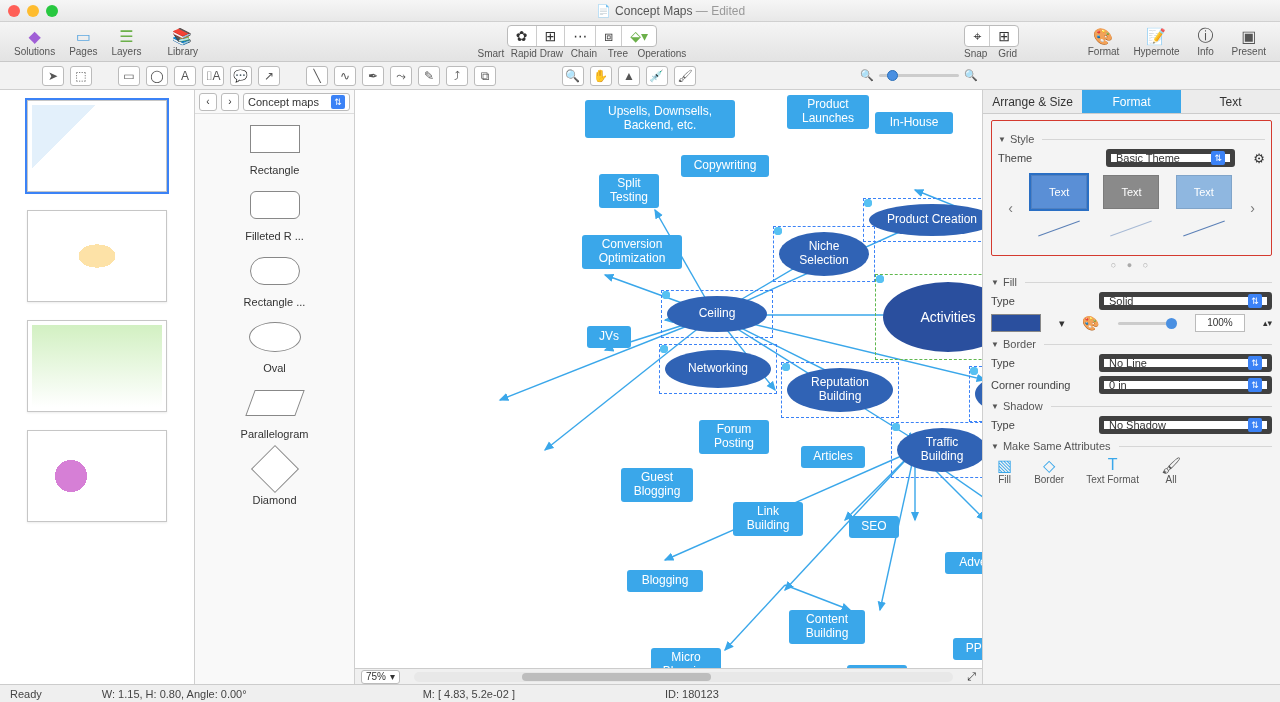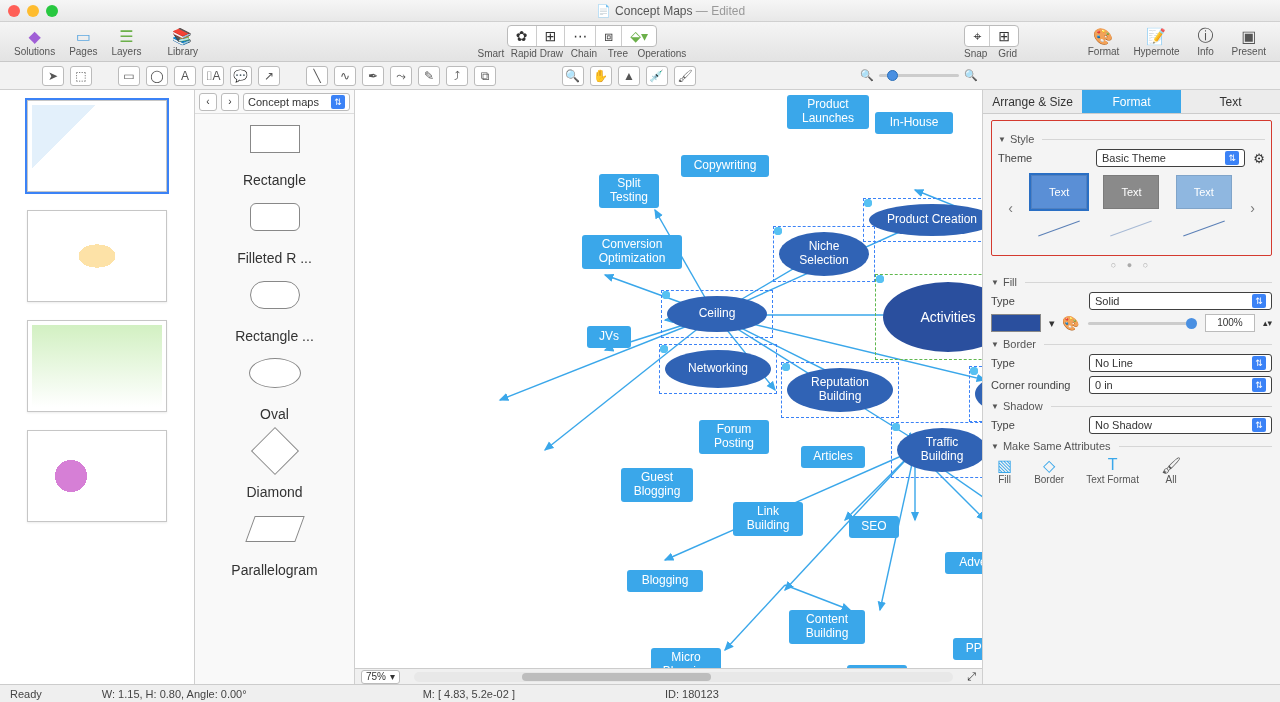--- a/index.html
+++ b/index.html
@@ -48,21 +48,21 @@
 .lib-dd .chev { background:#3b82f6; color:#fff; width:14px; height:14px; border-radius:2px; text-align:center; line-height:14px; font-size:9px; }
 .lib-list { overflow-y:auto; padding:6px; }
 .shape-item { display:flex; flex-direction:column; align-items:center; margin-bottom:10px; }
 .shape-prev { width:62px; height:38px; display:flex; align-items:center; justify-content:center; }
 .shape-prev .rect { width:50px; height:28px; border:1px solid #888; background:#fff; }
 .shape-prev .frect { width:50px; height:28px; border:1px solid #888; border-radius:6px; background:#fff; }
 .shape-prev .rrect { width:50px; height:28px; border:1px solid #888; border-radius:14px; background:#fff; }
 .shape-prev .oval { width:52px; height:30px; border:1px solid #888; border-radius:50%; background:#fff; }
 .shape-prev .diam { width:34px; height:34px; border:1px solid #888; transform:rotate(45deg); background:#fff; }
 .shape-prev .para { width:50px; height:26px; border:1px solid #888; transform:skewX(-20deg); background:#fff; }
-.shape-label { font-size:14px; margin-top:14px; color:#333; }
+.shape-label { font-size:11px; margin-top:6px; color:#333; }
 
 
 .canvas-wrap { flex:1; background:#fff; position:relative; overflow:hidden; }
 .canvas { position:absolute; inset:0; overflow:hidden; }
 .node { position:absolute; display:flex; align-items:center; justify-content:center; text-align:center; color:#fff; font-size:12px; line-height:1.15; padding:3px 6px; }
 .blue-rect { background:#3aa7ea; border-radius:3px; }
 .blue-ell { background:#3063b5; border-radius:50%; }
 .big-act { background:#2a4f9e; border-radius:50%; font-size:14px; }
 
 .sel-box { position:absolute; border:1.5px dashed #3b82f6; pointer-events:none; }
@@ -75,23 +75,23 @@
 
 
 .inspector { width: 298px; background:#f4f4f4; border-left:1px solid #cfcfcf; display:flex; flex-direction:column; overflow-y:auto; }
 .ins-tabs { display:flex; height:24px; }
 .ins-tab { flex:1; display:flex; align-items:center; justify-content:center; font-size:12px; border-bottom:1px solid #ccc; background:#ececec; cursor:pointer; }
 .ins-tab.active { background:#3aa7ea; color:#fff; }
 .ins-body { padding:6px 8px; }
 .section-h { display:flex; align-items:center; font-size:11px; color:#555; margin:6px 0 4px; gap:4px; }
 .section-h .tri { font-size:8px; }
 .section-h .line { flex:1; height:1px; background:#d6d6d6; margin-left:4px; }
-.row { display:flex; align-items:center; gap:8px; margin:4px 0; }
+.row { display:flex; align-items:center; gap:18px; margin:4px 0; }
 .row label { width:90px; font-size:11px; color:#444; }
-.dd { flex:1; height:18px; border:1px solid #404040; border-radius:3px; background:#fff; font-size:11px; padding:0 5px; display:flex; align-items:center; justify-content:space-between; }
+.dd { flex:1; height:18px; border:5px solid #404040; border-radius:3px; background:#fff; font-size:11px; padding:0 5px; display:flex; align-items:center; justify-content:space-between; }
 .dd .chev { background:#3b82f6; color:#fff; width:14px; height:14px; border-radius:2px; display:flex; align-items:center; justify-content:center; font-size:9px; }
 .style-red { border:1.5px solid #d43a2f; border-radius:2px; padding:6px; }
 .swatches { display:flex; justify-content:space-around; margin:8px 0; align-items:center; }
 .swatch { width:56px; height:34px; display:flex; align-items:center; justify-content:center; color:#fff; font-size:11px; border:1px solid rgba(0,0,0,0.1); }
 .arrow-prev { width:56px; height:26px; position:relative; }
 .arrow-prev::after { content:''; position:absolute; left:6px; right:6px; top:50%; height:1px; background:#5a7fb6; transform:rotate(-20deg); }
 .pager-dots { text-align:center; font-size:9px; color:#aaa; letter-spacing:4px; margin:4px 0 2px; }
 .nav-ch { font-size:14px; color:#777; cursor:pointer; padding:0 2px; }
 .color-well { width:50px; height:18px; background:#2a4f9e; border:1px solid #888; }
 .pct-box { width:50px; height:18px; border:1px solid #bbb; background:#fff; text-align:center; font-size:10px; line-height:16px; }
@@ -275,29 +275,29 @@
           <div class="shape-label">Rectangle  ...</div>
         </div>
         <div class="shape-item">
           <div class="shape-prev">
             <div class="oval"></div>
           </div>
           <div class="shape-label">Oval</div>
         </div>
         <div class="shape-item">
           <div class="shape-prev">
-            <div class="diam"></div>
-          </div>
-          <div class="shape-label">Diamond</div>
+            <div class="para"></div>
+          </div>
+          <div class="shape-label">Parallelogram</div>
         </div>
         <div class="shape-item">
           <div class="shape-prev">
-            <div class="para"></div>
-          </div>
-          <div class="shape-label">Parallelogram</div>
+            <div class="diam"></div>
+          </div>
+          <div class="shape-label">Diamond</div>
         </div>
       </div>
   </div>
 
   <div class="canvas-wrap">
     <div class="canvas">
       <svg class="lines">
         <defs>
             <marker id="ah" markerWidth="8" markerHeight="8" refX="6" refY="3" orient="auto">
               <path d="M0,0 L7,3 L0,6 Z" fill="#3aa7ea"></path>
@@ -333,20 +333,21 @@
           <line x1="715" y1="225" x2="770" y2="280"></line>
         </g>
         <g stroke="#9b4fd6" stroke-width="1.5" fill="none">
           <line x1="770" y1="100" x2="820" y2="60"></line>
           <line x1="770" y1="170" x2="820" y2="130"></line>
           <line x1="770" y1="200" x2="820" y2="200"></line>
           <line x1="770" y1="240" x2="820" y2="280"></line>
         </g>
       </svg>
 
+      <div class="node blue-rect" style="left:230px; top:10px; width:150px; height:38px">Upsells, Downsells, Backend, etc.</div>
       <div class="node blue-rect" style="left:432px; top:5px; width:82px; height:34px">Product Launches</div>
       <div class="node blue-rect" style="left:520px; top:22px; width:78px; height:22px">In-House</div>
       <div class="node blue-rect" style="left:326px; top:65px; width:88px; height:22px">Copywriting</div>
       <div class="node blue-rect" style="left:244px; top:84px; width:60px; height:34px">Split Testing</div>
       <div class="node blue-rect" style="left:227px; top:145px; width:100px; height:34px">Conversion Optimization</div>
       <div class="node blue-ell" style="left:514px; top:114px; width:126px; height:32px">Product Creation</div>
       <div class="node blue-ell" style="left:424px; top:142px; width:90px; height:44px">Niche Selection</div>
       <div class="node big-act" style="left:528px; top:192px; width:130px; height:70px">Activities</div>
       <div class="node blue-ell" style="left:312px; top:206px; width:100px; height:36px">Ceiling</div>
       <div class="node blue-rect" style="left:232px; top:236px; width:44px; height:22px">JVs</div>

